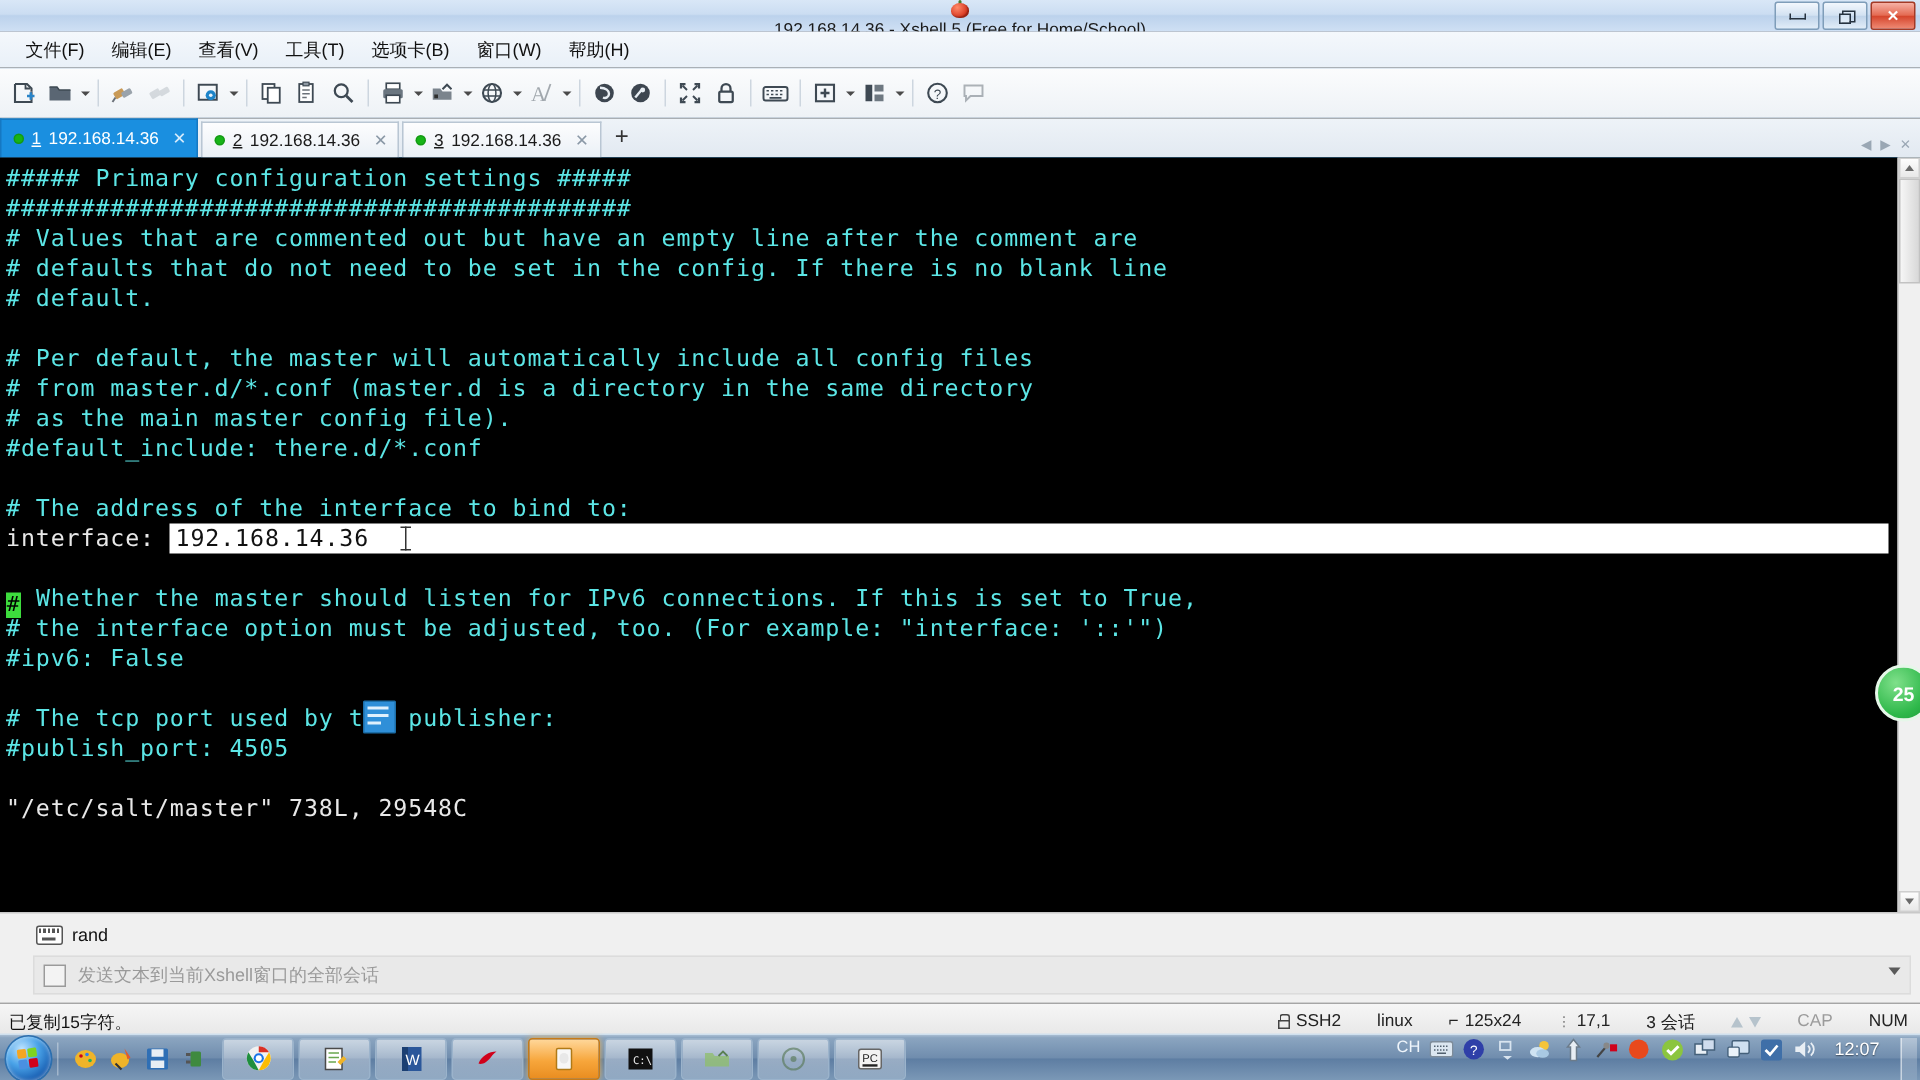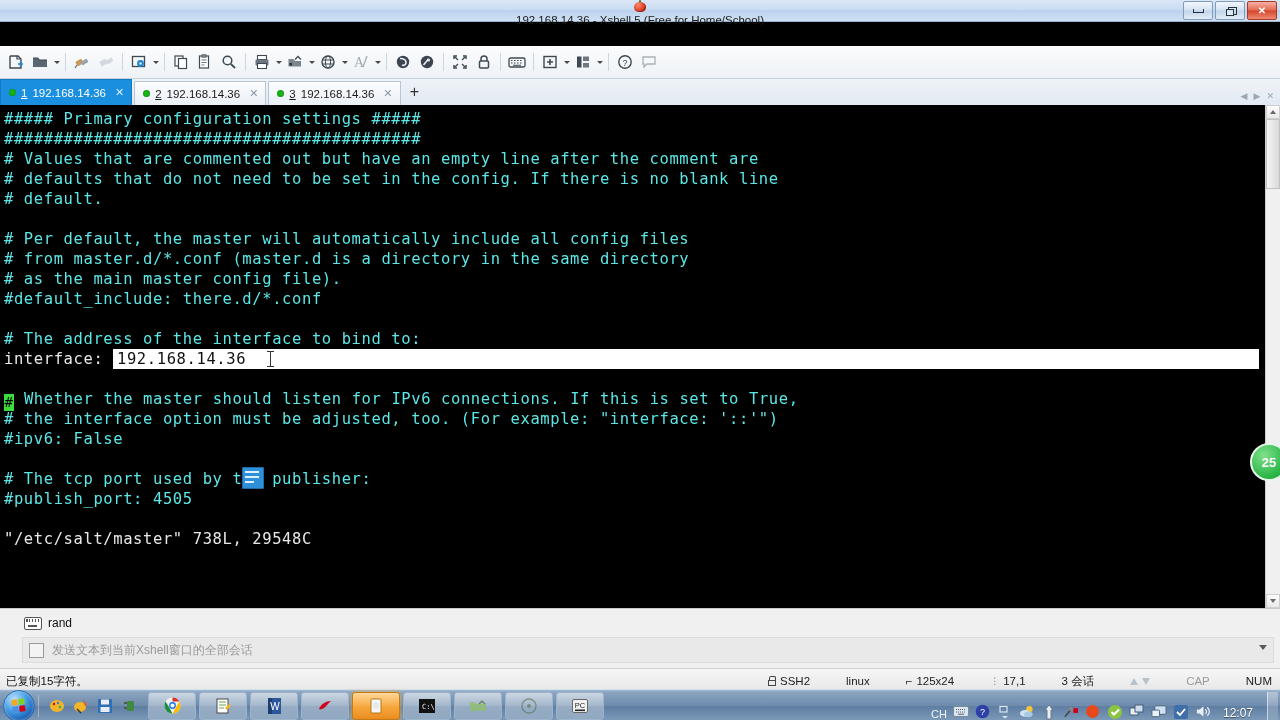--- a/index.html
+++ b/index.html
@@ -169,21 +169,21 @@
   .send-caret{position:absolute;right:6px;top:7px;border-left:4px solid transparent;border-right:4px solid transparent;border-top:5px solid #5a5a5a;}
 
   
   .statusbar{
     position:absolute;left:0;top:668px;width:1280px;height:25px;
     background:linear-gradient(to bottom,#f6f6f6,#e6e6e6);
     border-top:1px solid #cfcfcf;
     display:flex;align-items:center;font-size:11.5px;color:#222;box-sizing:border-box;
   }
   .sb-left{padding-left:6px;color:#111;}
-  .sb-right{margin-left:auto;display:flex;align-items:center;gap:12px;padding-right:6px;}
+  .sb-right{margin-left:auto;display:flex;align-items:center;gap:0;padding-right:6px;}
   .sb-cell{display:flex;align-items:center;gap:4px;padding:0 12px;white-space:nowrap;}
   .sb-dim{color:#9b9b9b;}
   .lock-ico{width:8px;height:10px;position:relative;display:inline-block;}
   .lock-ico:before{content:"";position:absolute;left:1px;top:0;width:5px;height:4px;border:1px solid #444;border-bottom:none;border-radius:2px 2px 0 0;}
   .lock-ico:after{content:"";position:absolute;left:0;bottom:0;width:8px;height:6px;border:1px solid #444;box-sizing:border-box;}
   .arr-up,.arr-dn{width:0;height:0;border-left:4px solid transparent;border-right:4px solid transparent;}
   .arr-up{border-bottom:7px solid #b6c3cc;}
   .arr-dn{border-top:7px solid #b6c3cc;}
 
   
@@ -206,21 +206,21 @@
   .taskitems{display:flex;align-items:center;gap:3px;margin-left:8px;}
   .titem{
     width:46px;height:26px;border:1px solid #9bb3cb;border-radius:3px;
     background:linear-gradient(to bottom,rgba(255,255,255,.55),rgba(255,255,255,.18));
     display:flex;align-items:center;justify-content:center;
   }
   .titem.active{
     background:linear-gradient(to bottom,#ffd79a,#f7a63b 55%,#e98d20);
     border-color:#c77b17;box-shadow:0 0 4px rgba(255,180,60,.8);
   }
-  .tray{margin-left:auto;display:flex;align-items:flex-end;gap:6px;padding-right:2px;}
+  .tray{margin-left:auto;display:flex;align-items:flex-start;gap:6px;padding-right:2px;}
   .tray .ti{width:16px;height:16px;display:flex;align-items:center;justify-content:center;}
   .tray-text{color:#eef4fa;font-size:11px;}
   .clock{color:#fff;font-size:12px;padding:0 6px;text-shadow:0 1px 1px rgba(0,0,0,.5);}
   .showdesk{
     width:10px;height:28px;margin-left:2px;
     background:linear-gradient(to bottom,rgba(255,255,255,.35),rgba(255,255,255,.1));
     border-left:1px solid rgba(255,255,255,.55);
   }
 </style>
 </head>
@@ -238,20 +238,29 @@
       <div class="win-btn">
           <span class="min"></span>
         </div>
       <div class="win-btn">
           <span class="max"></span>
         </div>
       <div class="win-btn close">✕</div>
     </div>
   </div>
 
+  <div class="menubar">
+    <div class="menu-item">文件(F)</div>
+    <div class="menu-item">编辑(E)</div>
+    <div class="menu-item">查看(V)</div>
+    <div class="menu-item">工具(T)</div>
+    <div class="menu-item">选项卡(B)</div>
+    <div class="menu-item">窗口(W)</div>
+    <div class="menu-item">帮助(H)</div>
+  </div>
 
   <div class="toolbar">
 
     <div class="tbtn">
       <svg width="18" height="18" viewBox="0 0 18 18">
         <path d="M3 3h8l3 3v2" fill="none" stroke="#3e4953" stroke-width="1.4"></path>
         <path d="M3 3v12h11V8" fill="none" stroke="#3e4953" stroke-width="1.4"></path>
         <path d="M10 3v3h3" fill="none" stroke="#3e4953" stroke-width="1.2"></path>
         <path d="M11 11h5M13.5 8.5v5" stroke="#2a84c8" stroke-width="1.6"></path>
       </svg>

